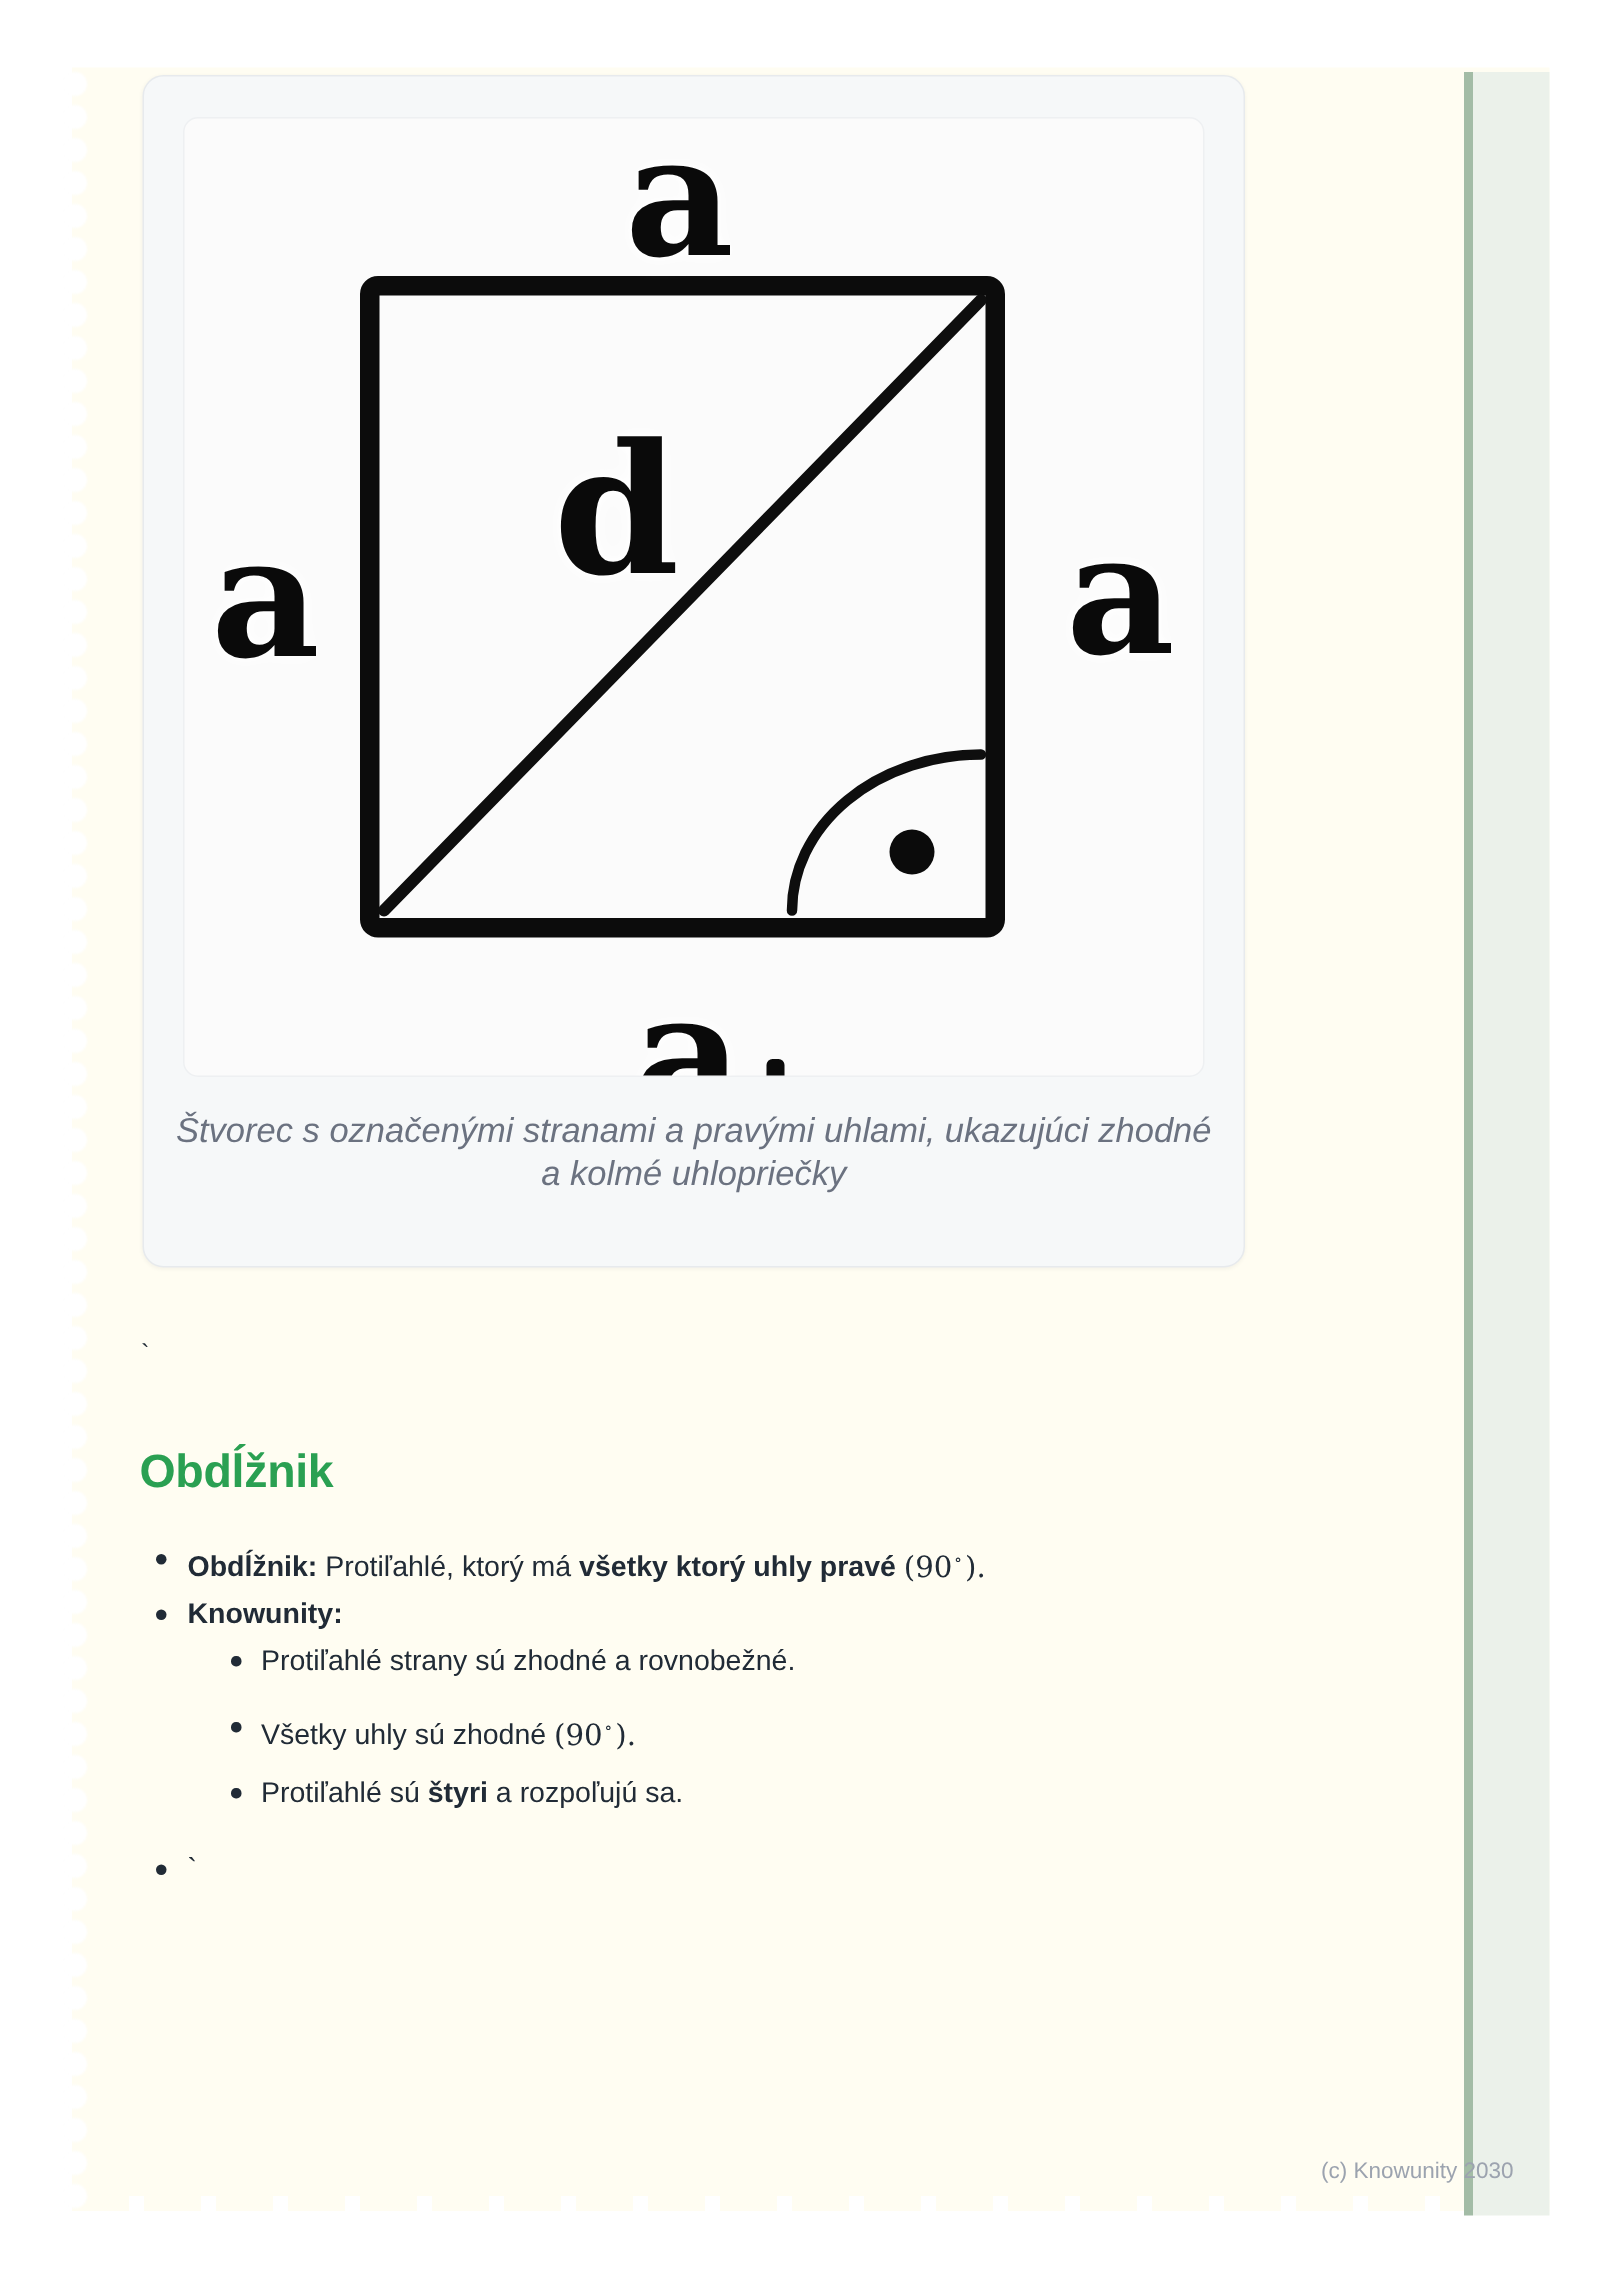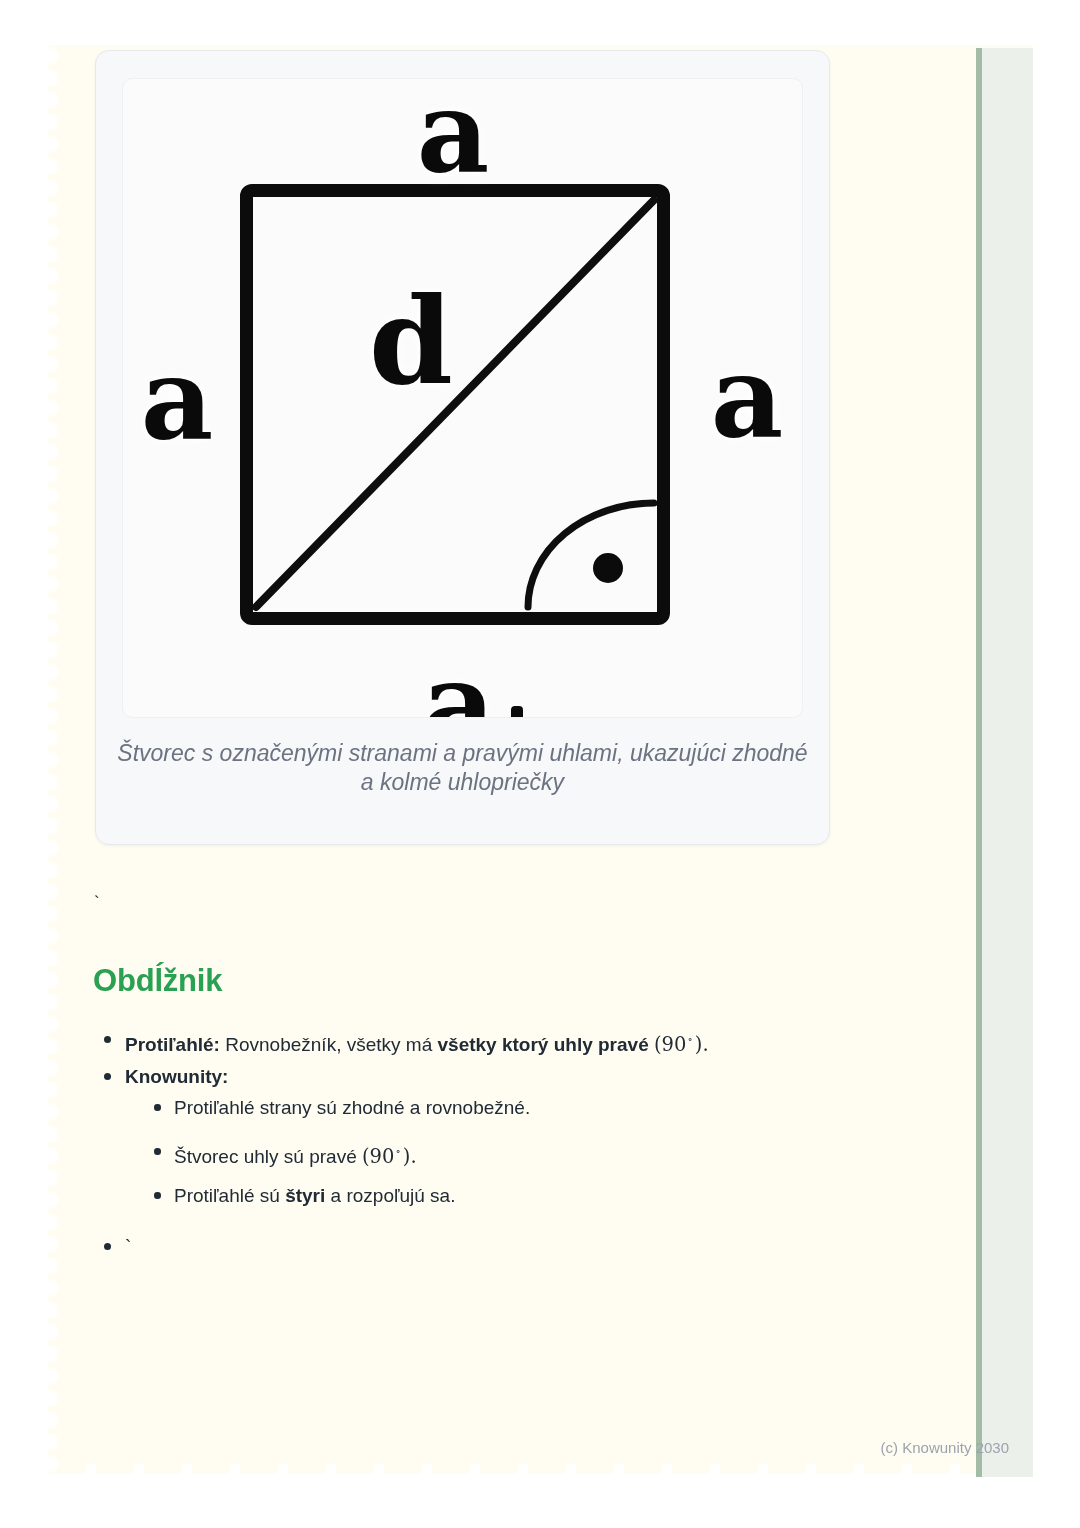--- a/index.html
+++ b/index.html
@@ -86,27 +86,27 @@
       <div class="lbl d-lbl">d</div>
       <div class="artifact"></div>
     </div>
     <div class="caption">Štvorec s označenými stranami a pravými uhlami, ukazujúci zhodné a kolmé uhlopriečky</div>
   </div>
 
   <div class="stray">`</div>
 
   <h2 class="heading">Obdĺžnik</h2>
 
-  <div class="li top" style="top:1027px"><span class="dot"></span><span class="b">Protiľahlé:</span><span> Rovnobežník, všetky má </span><span class="b">všetky ktorý uhly pravé</span><span> </span><span class="math"><span>(90</span><sup>∘</sup><span>).</span></span></div>
+  <div class="li top" style="top:1027px"><span class="dot"></span><span class="b">Obdĺžnik:</span><span> Protiľahlé, ktorý má </span><span class="b">všetky ktorý uhly pravé</span><span> </span><span class="math"><span>(90</span><sup>∘</sup><span>).</span></span></div>
 
   <div class="li top" style="top:1064px"><span class="dot"></span><span class="b">Knowunity:</span></div>
 
   <div class="li sub" style="top:1095px"><span class="dot"></span><span>Protiľahlé strany sú zhodné a rovnobežné.</span></div>
 
-  <div class="li sub" style="top:1139px"><span class="dot"></span><span>Štvorec uhly sú pravé </span><span class="math"><span>(90</span><sup>∘</sup><span>).</span></span></div>
+  <div class="li sub" style="top:1139px"><span class="dot"></span><span>Všetky uhly sú zhodné </span><span class="math"><span>(90</span><sup>∘</sup><span>).</span></span></div>
 
   <div class="li sub" style="top:1183px"><span class="dot"></span><span>Protiľahlé sú </span><span class="b">štyri</span><span> a rozpoľujú sa.</span></div>
 
   <div class="li top" style="top:1234px"><span class="dot"></span><span>`</span></div>
 
   <div class="footer">(c) Knowunity 2030</div>
 
 </div>
 
 </body></html>

